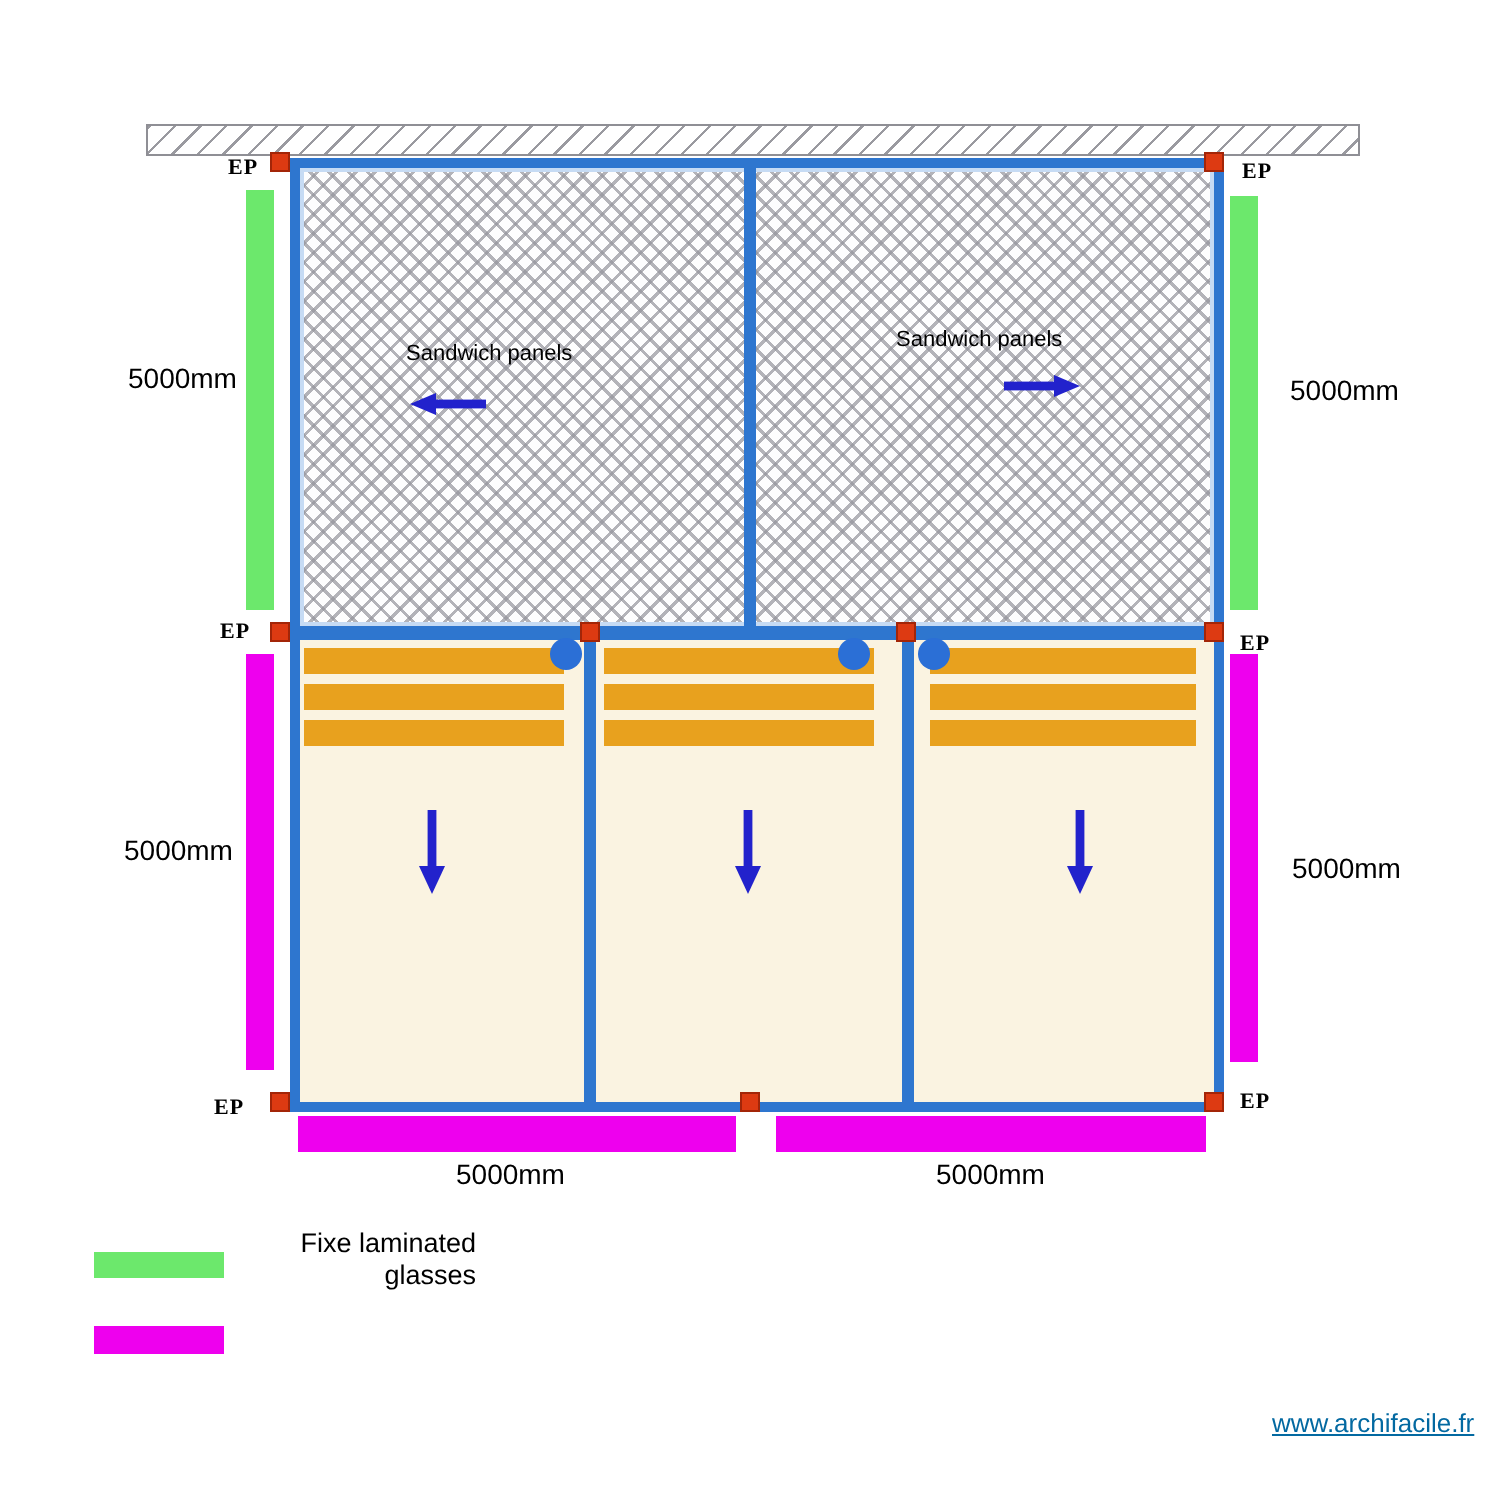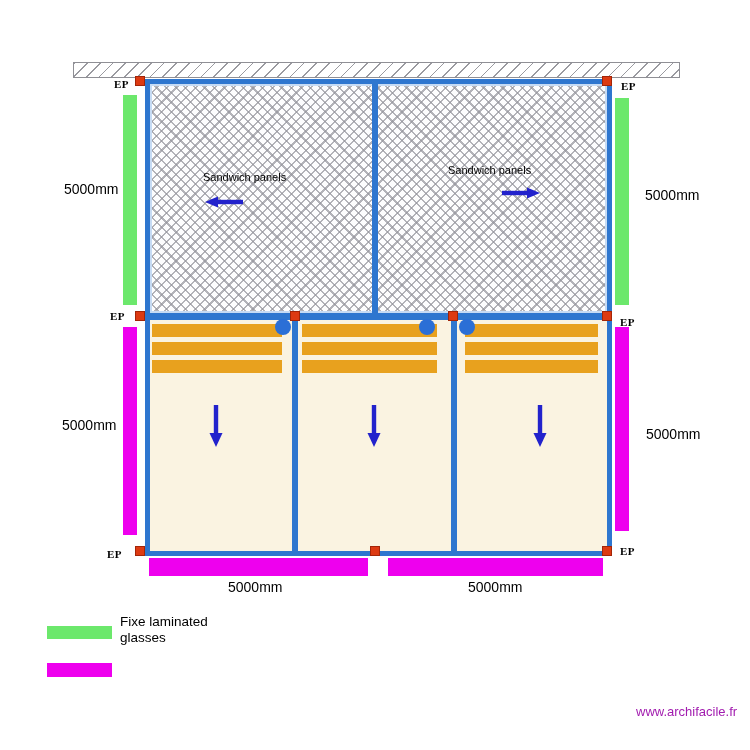--- a/index.html
+++ b/index.html
@@ -36,22 +36,22 @@
   .green-bar{background:#6ce86c;width:14px;}
   .magenta-bar{background:#ee00ee;}
 
   .obar{background:#e8a11e;height:13px;}
   .pivot-dot{width:16px;height:16px;border-radius:50%;background:#2b6fd6;}
   .ep-marker{width:10px;height:10px;background:#dd3a12;border:1px solid #a32508;box-sizing:border-box;}
 
   .ep-label{font-family:"Liberation Serif", serif;font-weight:bold;font-size:11px;letter-spacing:.5px;}
   .dim-label{font-size:14px;}
   .panel-label{font-size:11px;}
-  .legend-label{font-size:13.5px;line-height:16px;}
-  .watermark{font-size:13px;color:#a21caf;}
+  .legend-label{font-size:13.5px;line-height:16px;text-align:right;}
+  .watermark{font-size:13px;color:#0369a1;text-decoration:underline;}
 </style>
 </head>
 <body>
 
 <div class="canvas">
 
   <div class="abs hatch-bar"></div>
 
   <div class="abs top-section"></div>
   <div class="abs divider" style="left:372px;top:82px;height:235px;"></div>

